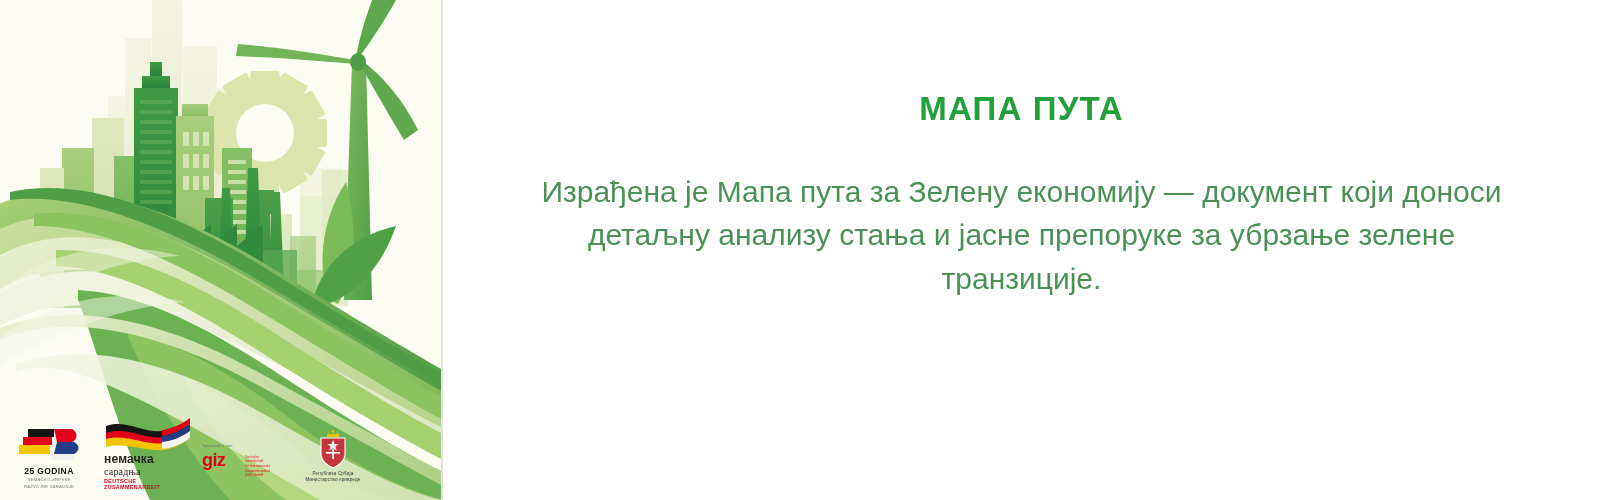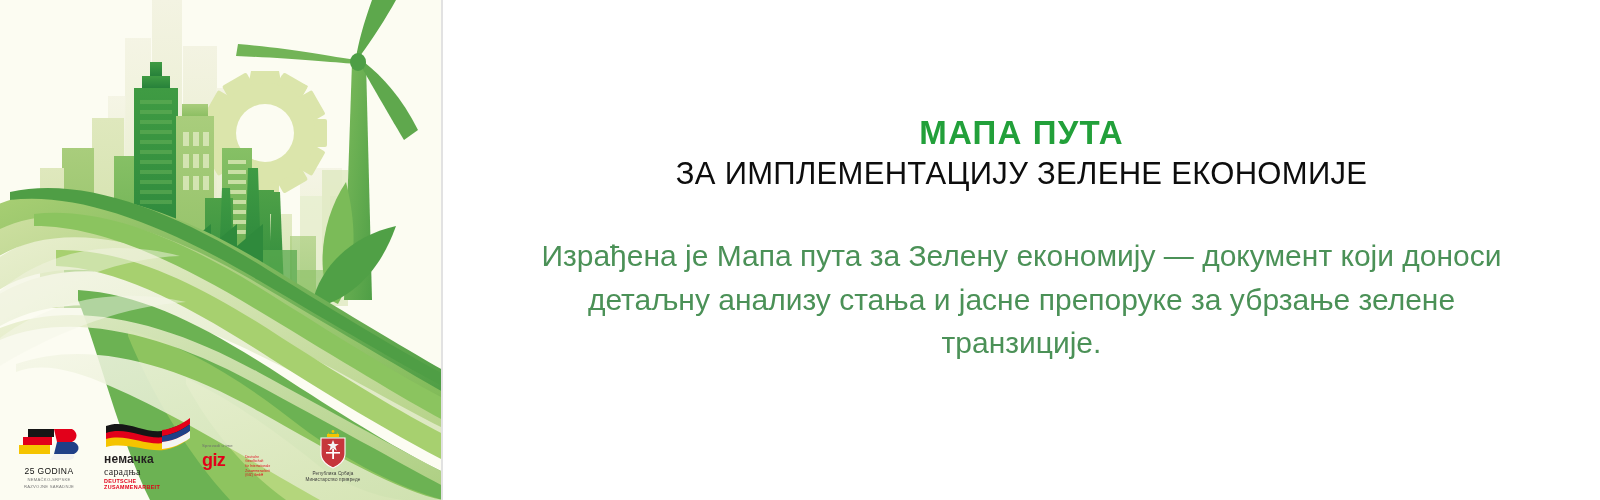--- a/index.html
+++ b/index.html
@@ -43,21 +43,21 @@
     gap:0px;
     z-index:5;
   }
   .logo { position:relative; }
 
   
   .logo-godina { width:78px; }
   .logo-godina .mark { height:40px; }
   .logo-godina .cap {
     text-align:center;
-    font-weight:normal;
+    font-weight:bold;
     font-size:8.5px;
     letter-spacing:0.4px;
     color:#111111;
     margin-top:3px;
   }
   .logo-godina .sub {
     text-align:center;
     font-size:4.2px;
     line-height:1.45;
     letter-spacing:0.25px;
@@ -104,21 +104,21 @@
 
   
   .right-panel {
     position:relative;
     flex:1 1 auto;
     height:500px;
     background:#ffffff;
     display:flex;
     flex-direction:column;
     align-items:center;
-    padding-top:114px;
+    padding-top:90px;
   }
   .title-block { text-align:center; width:100%; }
   .title-line1 {
     color:#22a03a;
     font-weight:bold;
     font-size:33px;
     letter-spacing:1.2px;
     line-height:1.14;
   }
   .title-line2 {
@@ -424,18 +424,17 @@
         <div class="l2">Министарство привреде</div>
       </div>
     </div>
 
     <div class="panel-divider"></div>
   </div>
 
   <div class="right-panel">
     <div class="title-block">
       <div class="title-line1">МАПА ПУТА</div>
-      <div class="title-line2">ЗА ИМПЛЕМЕНТАЦИЈУ ЗЕЛЕНЕ ЕКОНОМИЈЕ</div>
     </div>
     <div class="body-text">Израђена је Мапа пута за Зелену економију — документ који доноси детаљну анализу стања и јасне препоруке за убрзање зелене транзиције.</div>
   </div>
 
 </div>
 
 </body></html>

